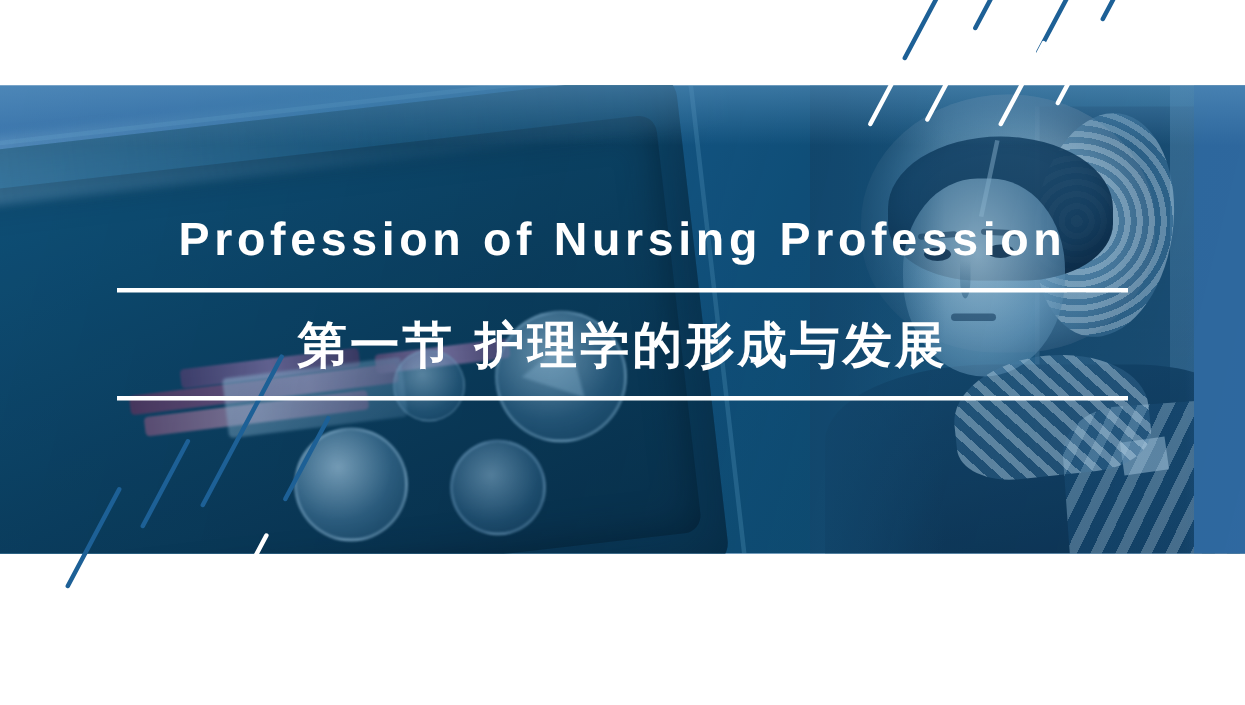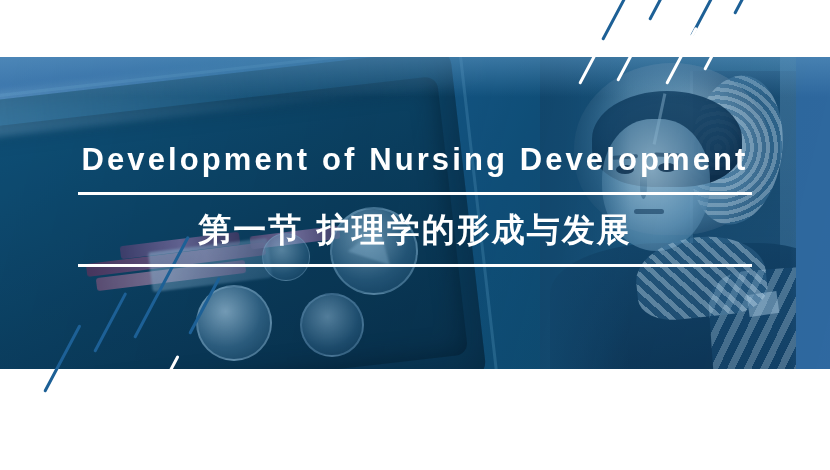--- a/index.html
+++ b/index.html
@@ -417,17 +417,17 @@
       <div class="diag diag-dark" style="left: 133px; top: 338px; height: 115px; transform: rotate(208deg);"></div>
       <div class="diag diag-white" style="left: 79.0108px; top: 439.539px; height: 33px; transform: rotate(208deg);"></div>
       <div class="diag diag-dark" style="left: 93px; top: 352px; height: 67px; transform: rotate(208deg);"></div>
       <div class="diag diag-white" style="left: 61.5454px; top: 411.157px; height: 29px; transform: rotate(208deg);"></div>
       <div class="diag diag-dark" style="left: 43px; top: 392px; height: 76px; transform: rotate(208deg);"></div>
     </div>
 
   <div class="rule rule-top"></div>
   <div class="rule rule-bottom"></div>
 
-  <div class="title-en">Development of Nursing Development</div>
+  <div class="title-en">Profession of Nursing Profession</div>
 
   <div class="title-cn">第一节 护理学的形成与发展</div>
 
 </div>
 
 </body></html>

